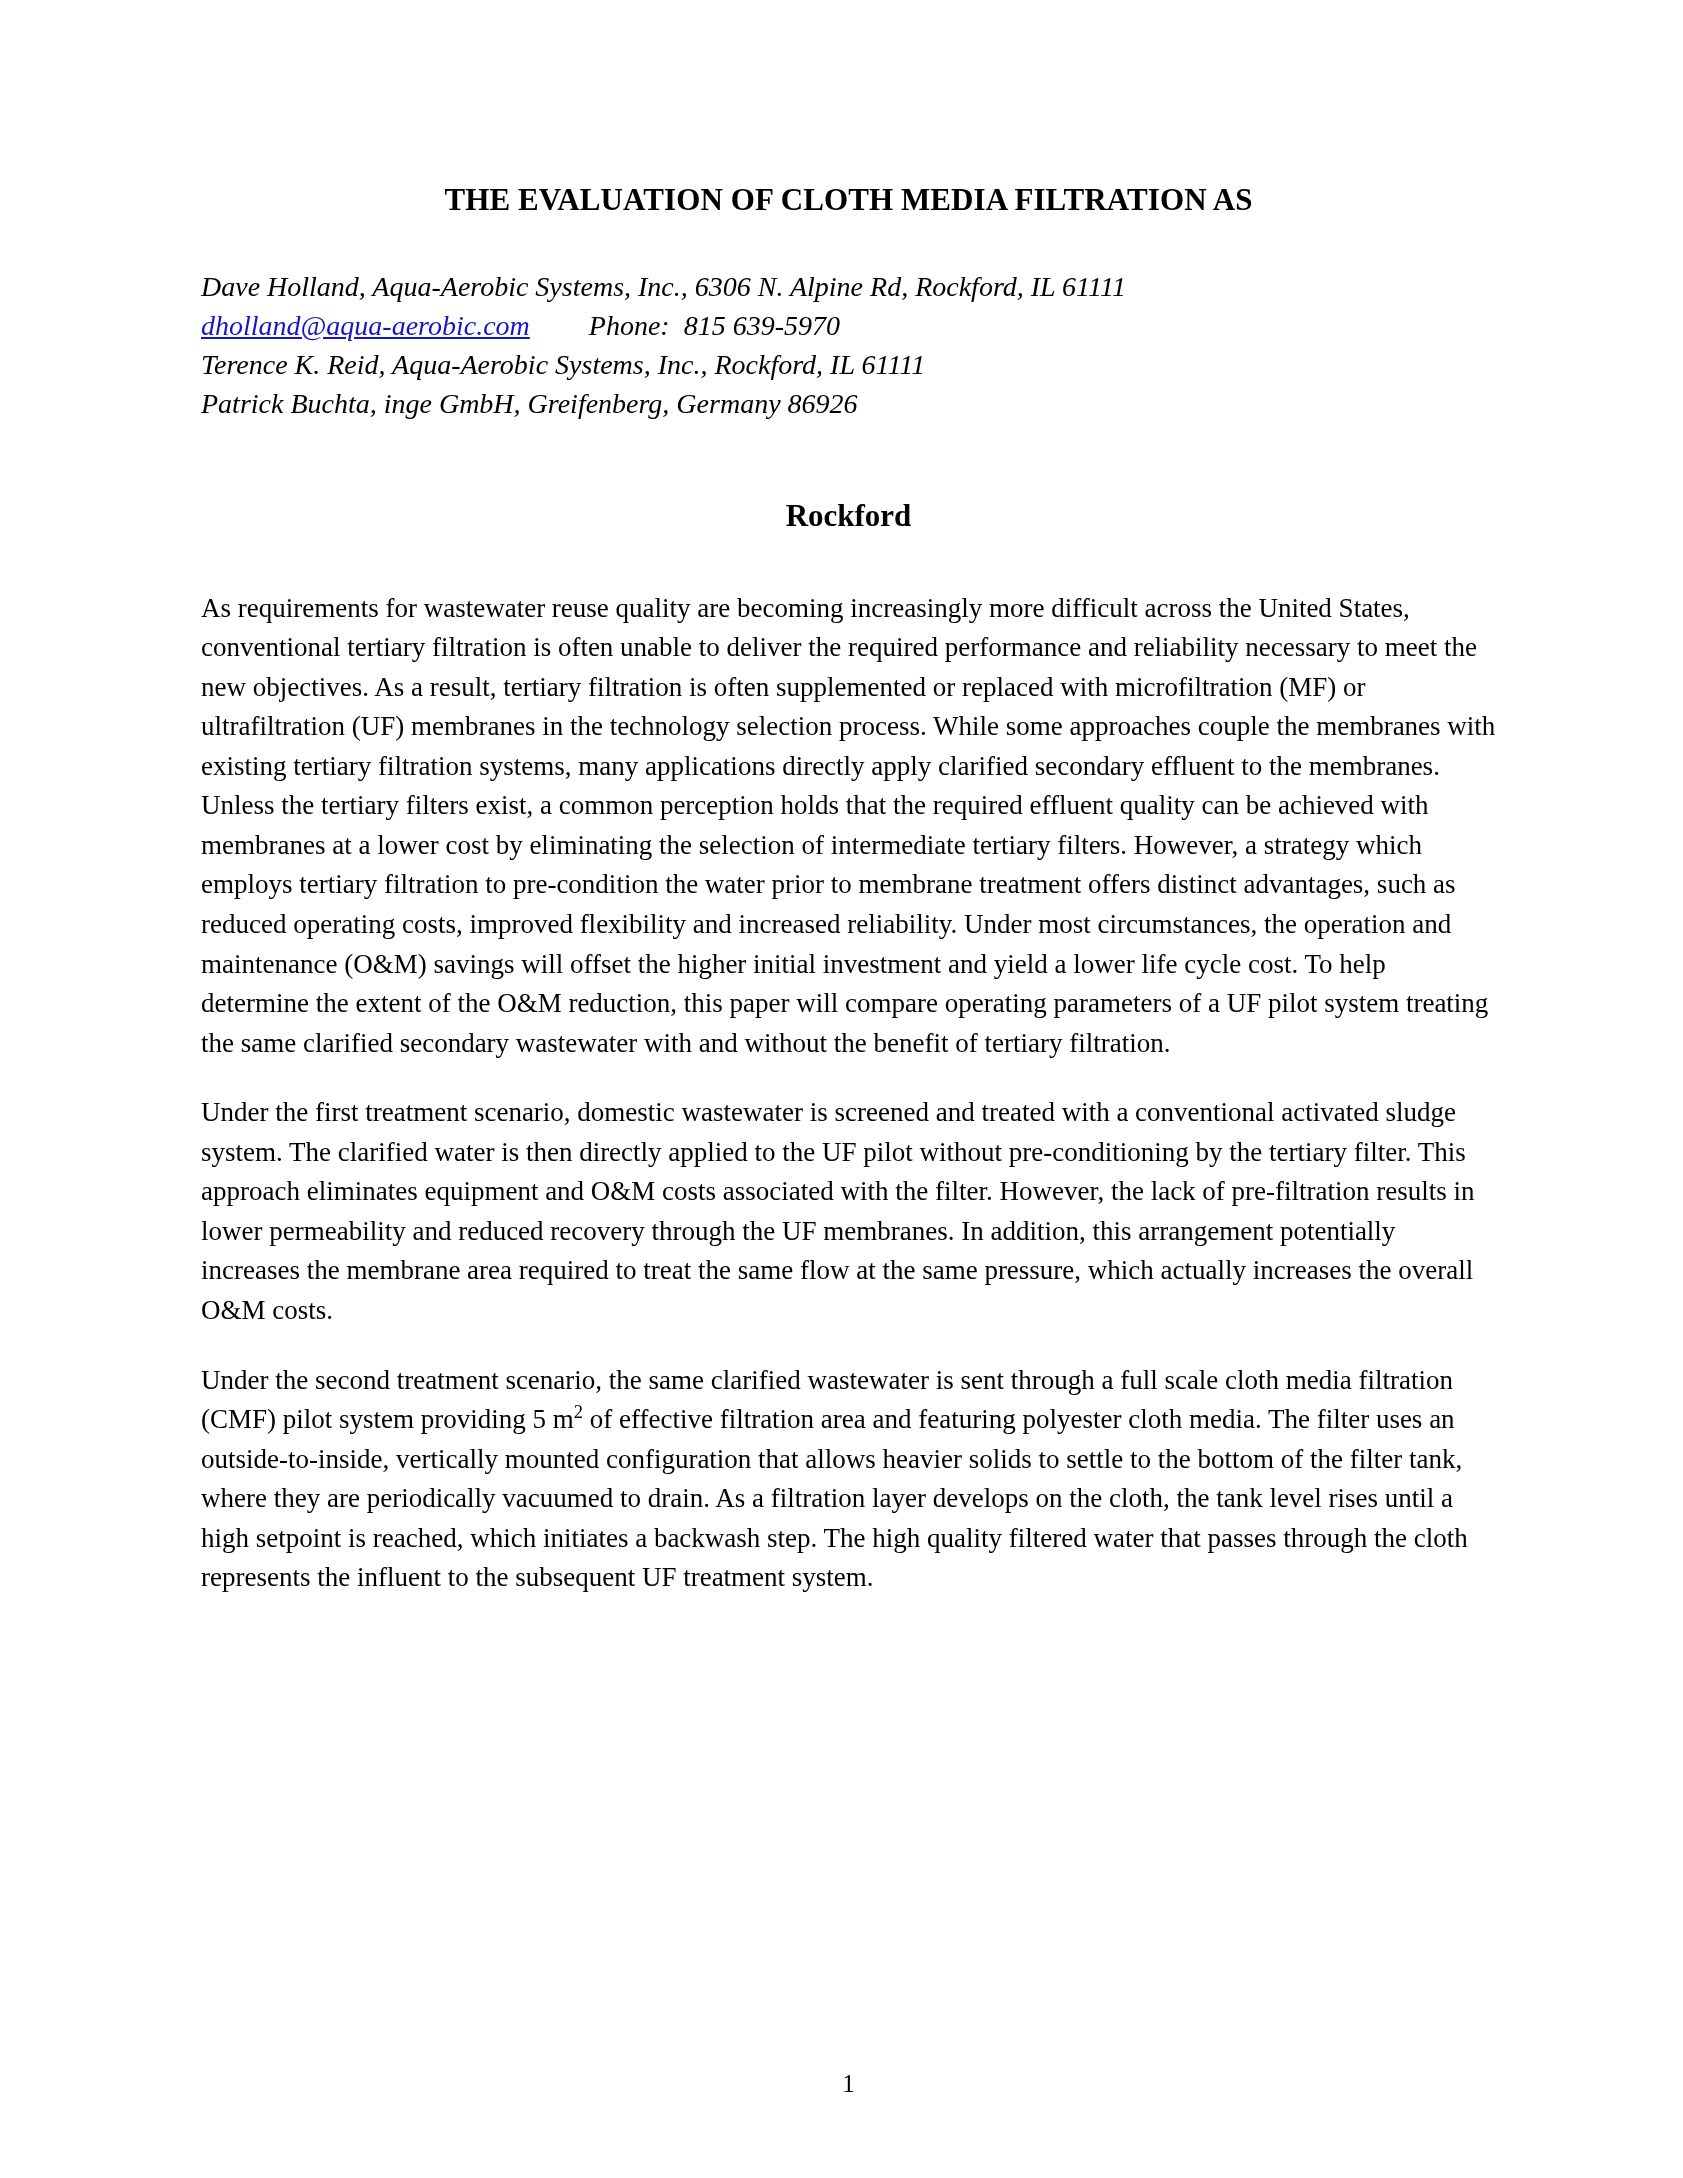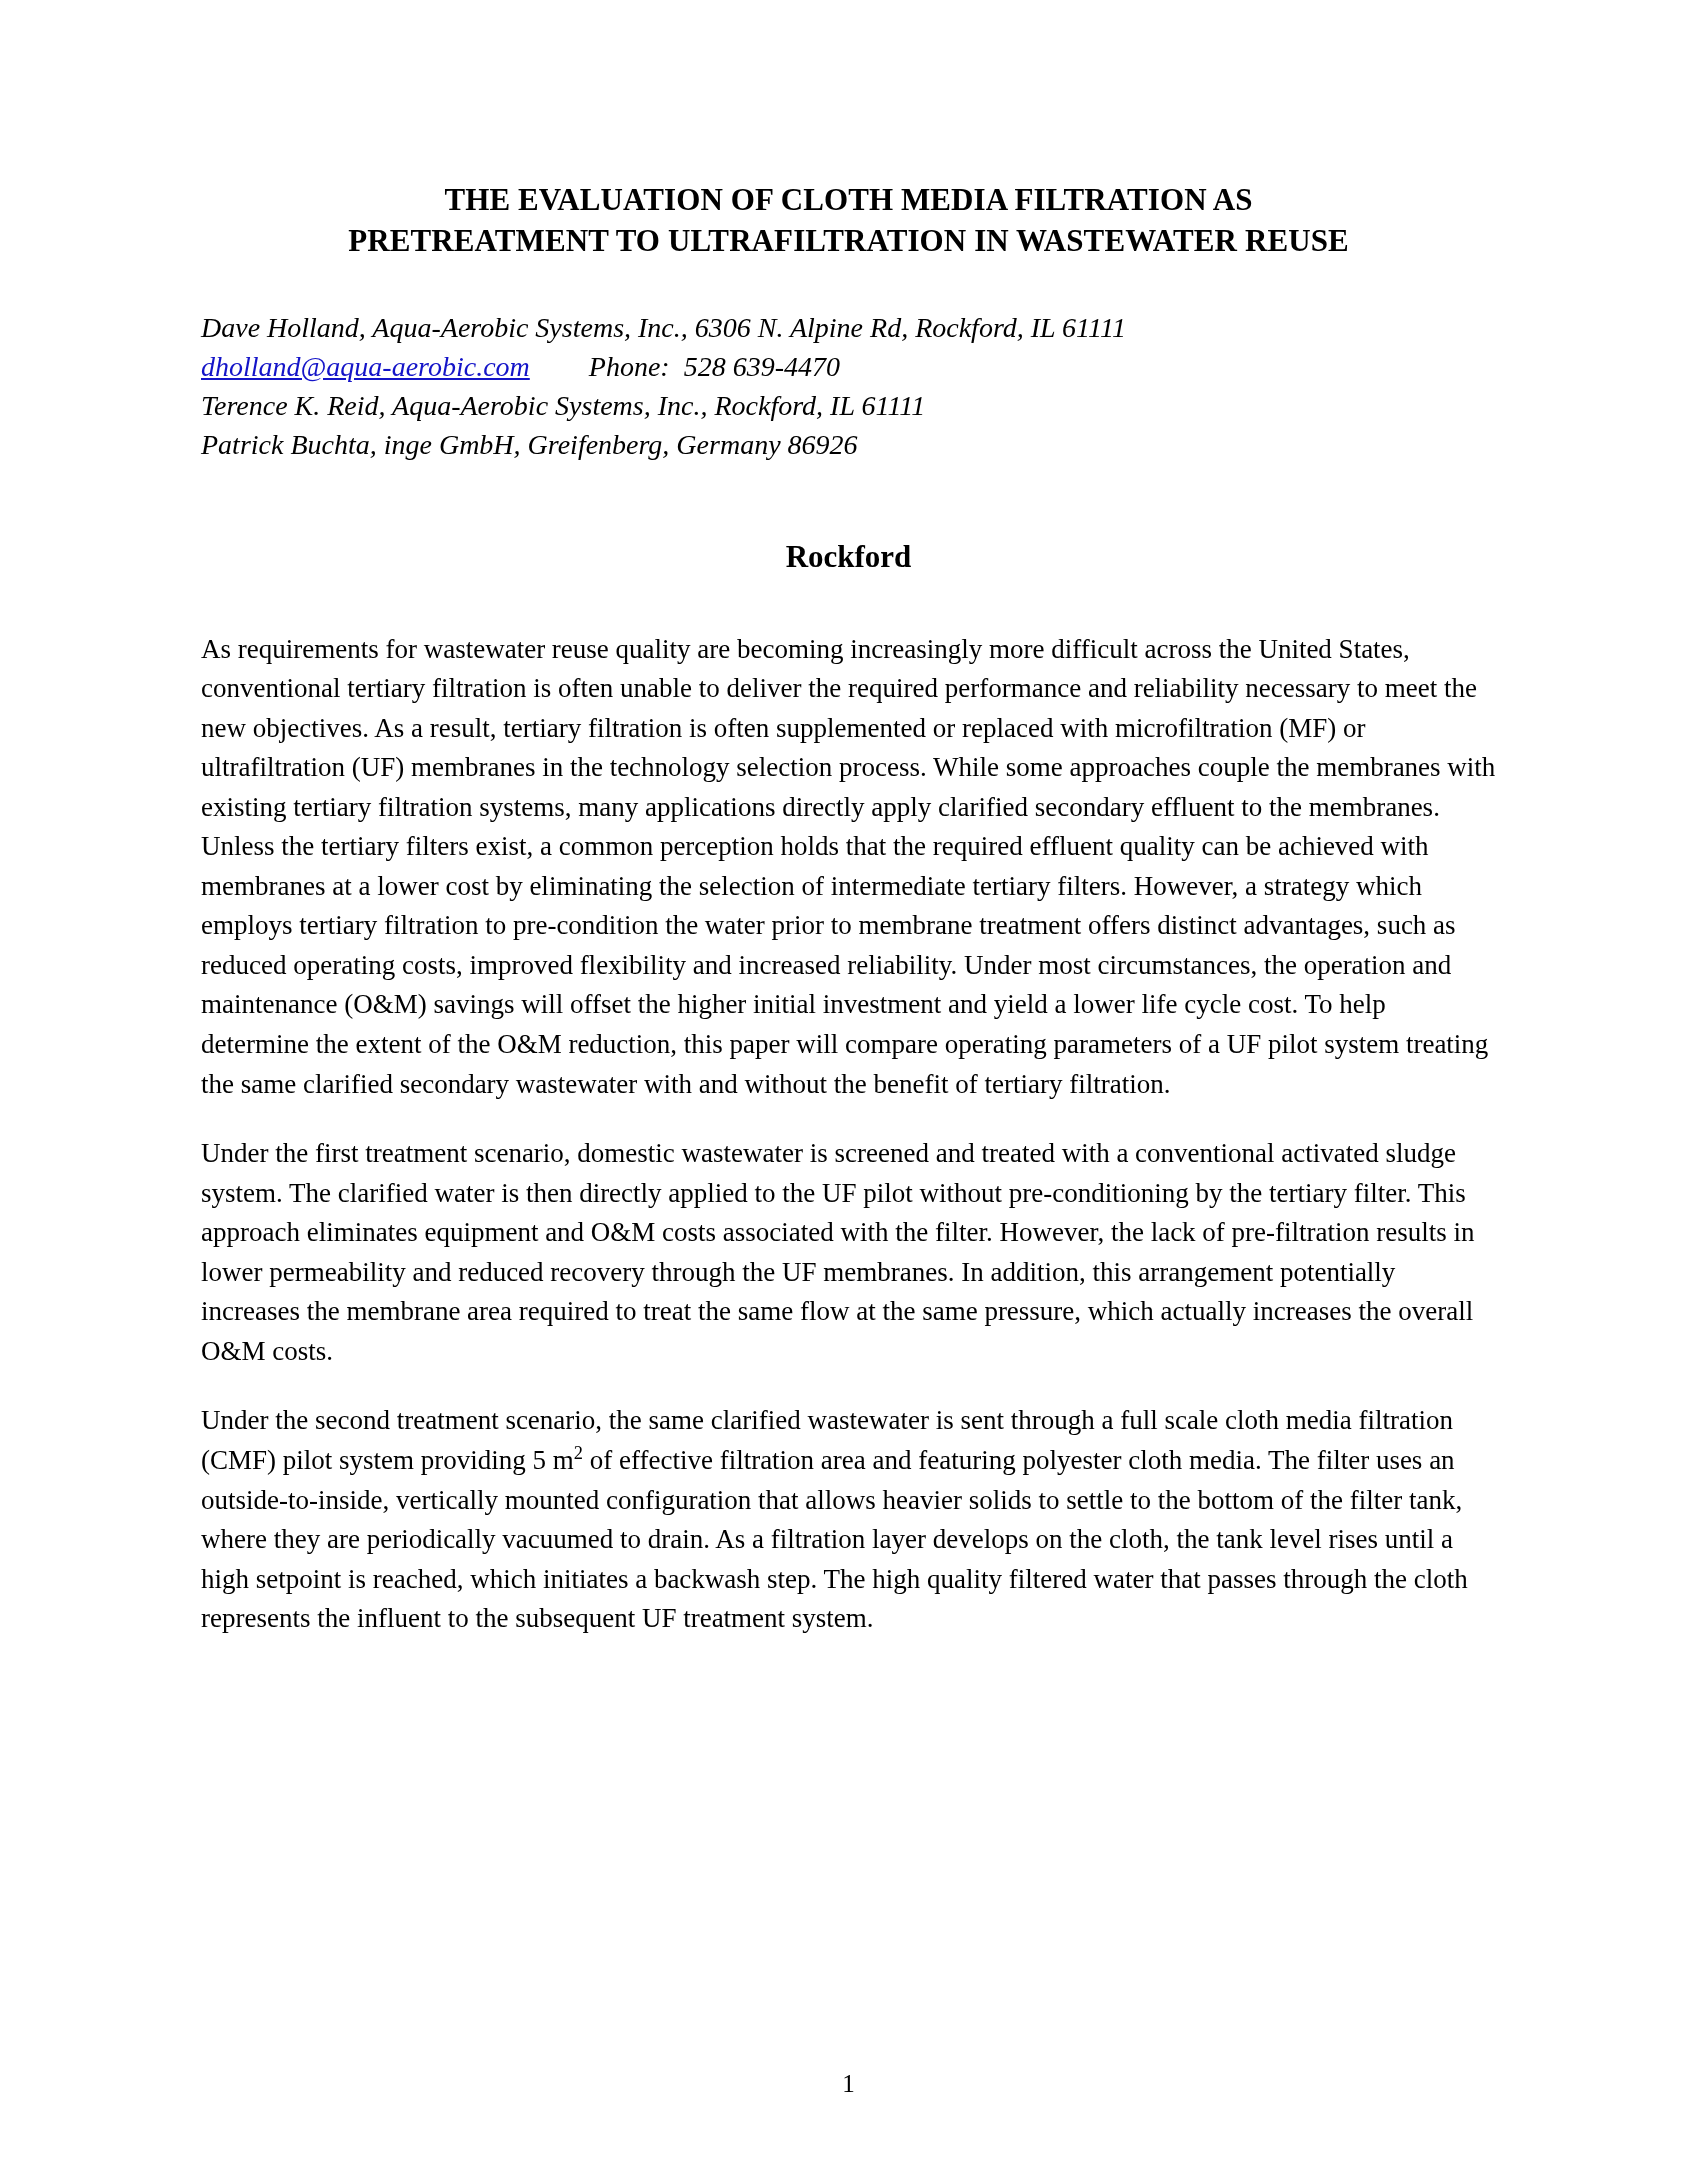--- a/index.html
+++ b/index.html
@@ -83,26 +83,25 @@
     font-size: 25px;
   }
 </style>
 </head>
 <body>
 
 <div class="page">
 
   <div class="title">
     <div>THE EVALUATION OF CLOTH MEDIA FILTRATION AS</div>
-    <div>PRETREATMENT TO ULTRAFILTRATION IN WASTEWATER REUSE</div>
   </div>
 
   <div class="authors">
     <div class="author-line">Dave Holland, Aqua-Aerobic Systems, Inc., 6306 N. Alpine Rd, Rockford, IL 61111</div>
-    <div class="author-line"><span class="email">dholland@aqua-aerobic.com</span><span class="phone-gap"></span><span>Phone:  528 639-4470</span></div>
+    <div class="author-line"><span class="email">dholland@aqua-aerobic.com</span><span class="phone-gap"></span><span>Phone:  815 639-5970</span></div>
     <div class="author-line">Terence K. Reid, Aqua-Aerobic Systems, Inc., Rockford, IL 61111</div>
     <div class="author-line">Patrick Buchta, inge GmbH, Greifenberg, Germany 86926</div>
   </div>
 
   <div class="abstract-heading">Rockford</div>
 
   <div class="body-text">
     <p>As requirements for wastewater reuse quality are becoming increasingly more difficult across the United States, conventional tertiary filtration is often unable to deliver the required performance and reliability necessary to meet the new objectives.  As a result, tertiary filtration is often supplemented or replaced with microfiltration (MF) or ultrafiltration (UF) membranes in the technology selection process.  While some approaches couple the membranes with existing tertiary filtration systems, many applications directly apply clarified secondary effluent to the membranes.  Unless the tertiary filters exist, a common perception holds that the required effluent quality can be achieved with membranes at a lower cost by eliminating the selection of intermediate tertiary filters.  However, a strategy which employs tertiary filtration to pre-condition the water prior to membrane treatment offers distinct advantages, such as reduced operating costs, improved flexibility and increased reliability.  Under most circumstances, the operation and maintenance (O&amp;M) savings will offset the higher initial investment and yield a lower life cycle cost.  To help determine the extent of the O&amp;M reduction, this paper will compare operating parameters of a UF pilot system treating the same clarified secondary wastewater with and without the benefit of tertiary filtration.</p>
     <p>Under the first treatment scenario, domestic wastewater is screened and treated with a conventional activated sludge system.  The clarified water is then directly applied to the UF pilot without pre-conditioning by the tertiary filter.  This approach eliminates equipment and O&amp;M costs associated with the filter.  However, the lack of pre-filtration results in lower permeability and reduced recovery through the UF membranes.  In addition, this arrangement potentially increases the membrane area required to treat the same flow at the same pressure, which actually increases the overall O&amp;M costs.</p>
     <p><span>Under the second treatment scenario, the same clarified wastewater is sent through a full scale cloth media filtration (CMF) pilot system providing 5 m</span><sup>2</sup><span> of effective filtration area and featuring polyester cloth media.  The filter uses an outside-to-inside, vertically mounted configuration that allows heavier solids to settle to the bottom of the filter tank, where they are periodically vacuumed to drain.  As a filtration layer develops on the cloth, the tank level rises until a high setpoint is reached, which initiates a backwash step.  The high quality filtered water that passes through the cloth represents the influent to the subsequent UF treatment system.</span></p>

